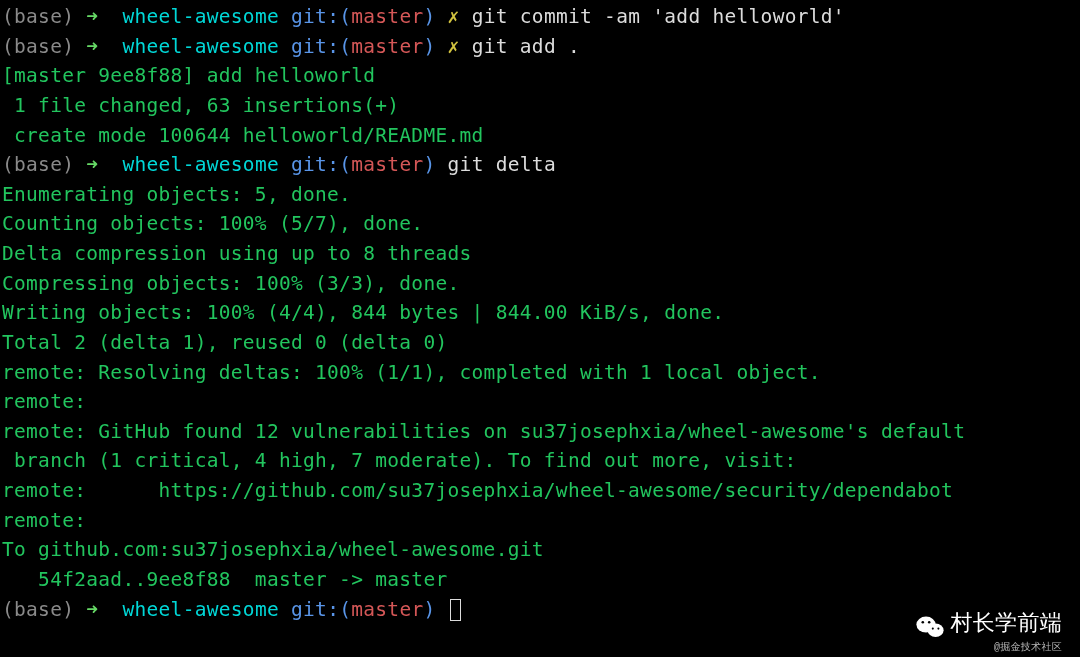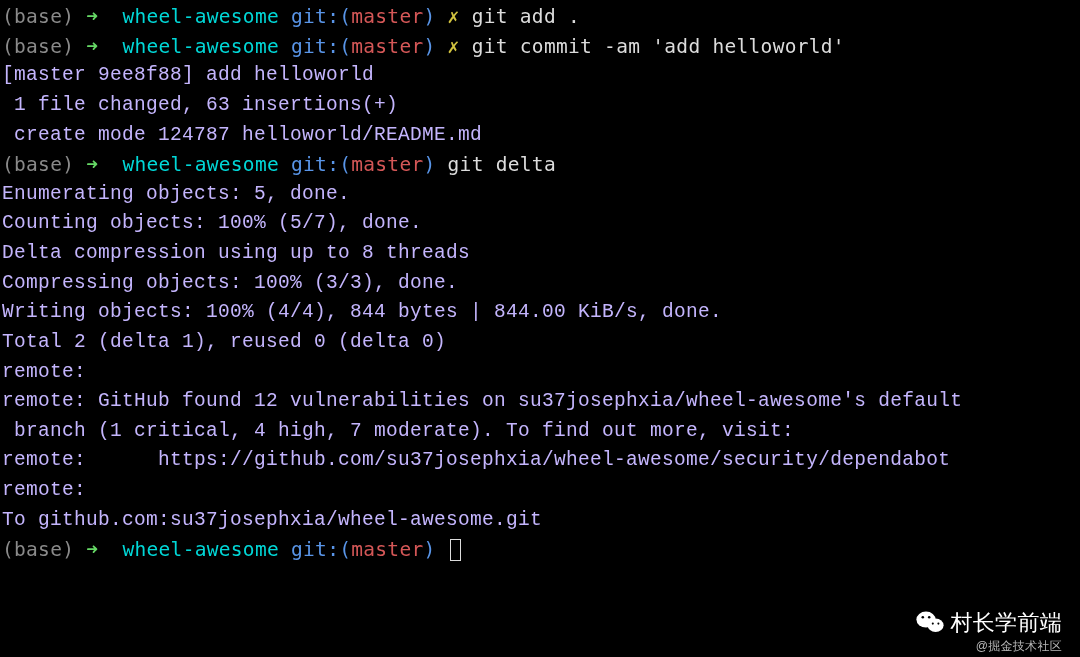--- a/index.html
+++ b/index.html
@@ -24,83 +24,85 @@
       white-space: pre;
       display: block;
     }
     .dim { color: #8a8a8a; }
     .arrow { color: #66d966; }
     .cyan { color: #00d7d7; }
     .blue { color: #5995e8; }
     .red { color: #d45757; }
     .yellow { color: #d2c33f; }
     .white { color: #dcdcdc; }
-    .output { color: #c4b5fd; font-family: Liberation Mono, monospace; }
+    .output { color: #22c55e; }
     .cursor {
       display: inline-block;
       width: 11px;
       height: 22px;
       border: 1.5px solid #dcdcdc;
       vertical-align: text-bottom;
       margin-left: 2px;
     }
     .watermark {
       position: absolute;
       bottom: 18px;
       right: 18px;
       display: flex;
-      align-items: center;
+      align-items: flex-end;
       color: #ffffff;
       font-family: sans-serif;
     }
     .watermark .wechat-icon {
       width: 30px;
       height: 24px;
       margin-right: 6px;
     }
     .watermark-text {
       font-size: 22px;
       font-weight: 400;
     }
     .watermark-sub {
       position: absolute;
       bottom: 2px;
       right: 18px;
       color: #b8b8b8;
-      font-family: Liberation Sans, sans-serif;
-      font-size: 12px;
+      font-family: Liberation Mono, monospace;
+      font-size: 10px;
     }
   </style>
 </head>
 <body>
 
 <div>
 
+<span class="line"><span class="dim">(base)</span> <span class="arrow">➜ </span> <span class="cyan">wheel-awesome</span> <span class="blue">git:(</span><span class="red">master</span><span class="blue">)</span> <span class="yellow">✗</span> <span class="white">git commit -am 'add helloworld'</span></span>
+
 <span class="line"><span class="dim">(base)</span> <span class="arrow">➜ </span> <span class="cyan">wheel-awesome</span> <span class="blue">git:(</span><span class="red">master</span><span class="blue">)</span> <span class="yellow">✗</span> <span class="white">git add .</span></span>
-
-<span class="line"><span class="dim">(base)</span> <span class="arrow">➜ </span> <span class="cyan">wheel-awesome</span> <span class="blue">git:(</span><span class="red">master</span><span class="blue">)</span> <span class="yellow">✗</span> <span class="white">git commit -am 'add helloworld'</span></span>
 
 <span class="line output">[master 9ee8f88] add helloworld</span>
 <span class="line output"> 1 file changed, 63 insertions(+)</span>
-<span class="line output"> create mode 124787 helloworld/README.md</span>
+<span class="line output"> create mode 100644 helloworld/README.md</span>
 
 <span class="line"><span class="dim">(base)</span> <span class="arrow">➜ </span> <span class="cyan">wheel-awesome</span> <span class="blue">git:(</span><span class="red">master</span><span class="blue">)</span> <span class="white">git delta</span></span>
 
 <span class="line output">Enumerating objects: 5, done.</span>
 <span class="line output">Counting objects: 100% (5/7), done.</span>
 <span class="line output">Delta compression using up to 8 threads</span>
 <span class="line output">Compressing objects: 100% (3/3), done.</span>
 <span class="line output">Writing objects: 100% (4/4), 844 bytes | 844.00 KiB/s, done.</span>
 <span class="line output">Total 2 (delta 1), reused 0 (delta 0)</span>
+<span class="line output">remote: Resolving deltas: 100% (1/1), completed with 1 local object.</span>
 <span class="line output">remote:</span>
 <span class="line output">remote: GitHub found 12 vulnerabilities on su37josephxia/wheel-awesome's default</span>
 <span class="line output"> branch (1 critical, 4 high, 7 moderate). To find out more, visit:</span>
 <span class="line output">remote:      https://github.com/su37josephxia/wheel-awesome/security/dependabot</span>
 <span class="line output">remote:</span>
 <span class="line output">To github.com:su37josephxia/wheel-awesome.git</span>
+<span class="line output">   54f2aad..9ee8f88  master -&gt; master</span>
 
 <span class="line"><span class="dim">(base)</span> <span class="arrow">➜ </span> <span class="cyan">wheel-awesome</span> <span class="blue">git:(</span><span class="red">master</span><span class="blue">)</span> <span class="cursor"></span></span>
 
 </div>
 
 <div class="watermark">
   <svg class="wechat-icon" viewBox="0 0 36 30" fill="#ffffff">
     <ellipse cx="13" cy="12" rx="12" ry="10"></ellipse>
     <ellipse cx="25" cy="19" rx="10" ry="8.5"></ellipse>
     <circle cx="9" cy="9" r="1.6" fill="#000"></circle>

